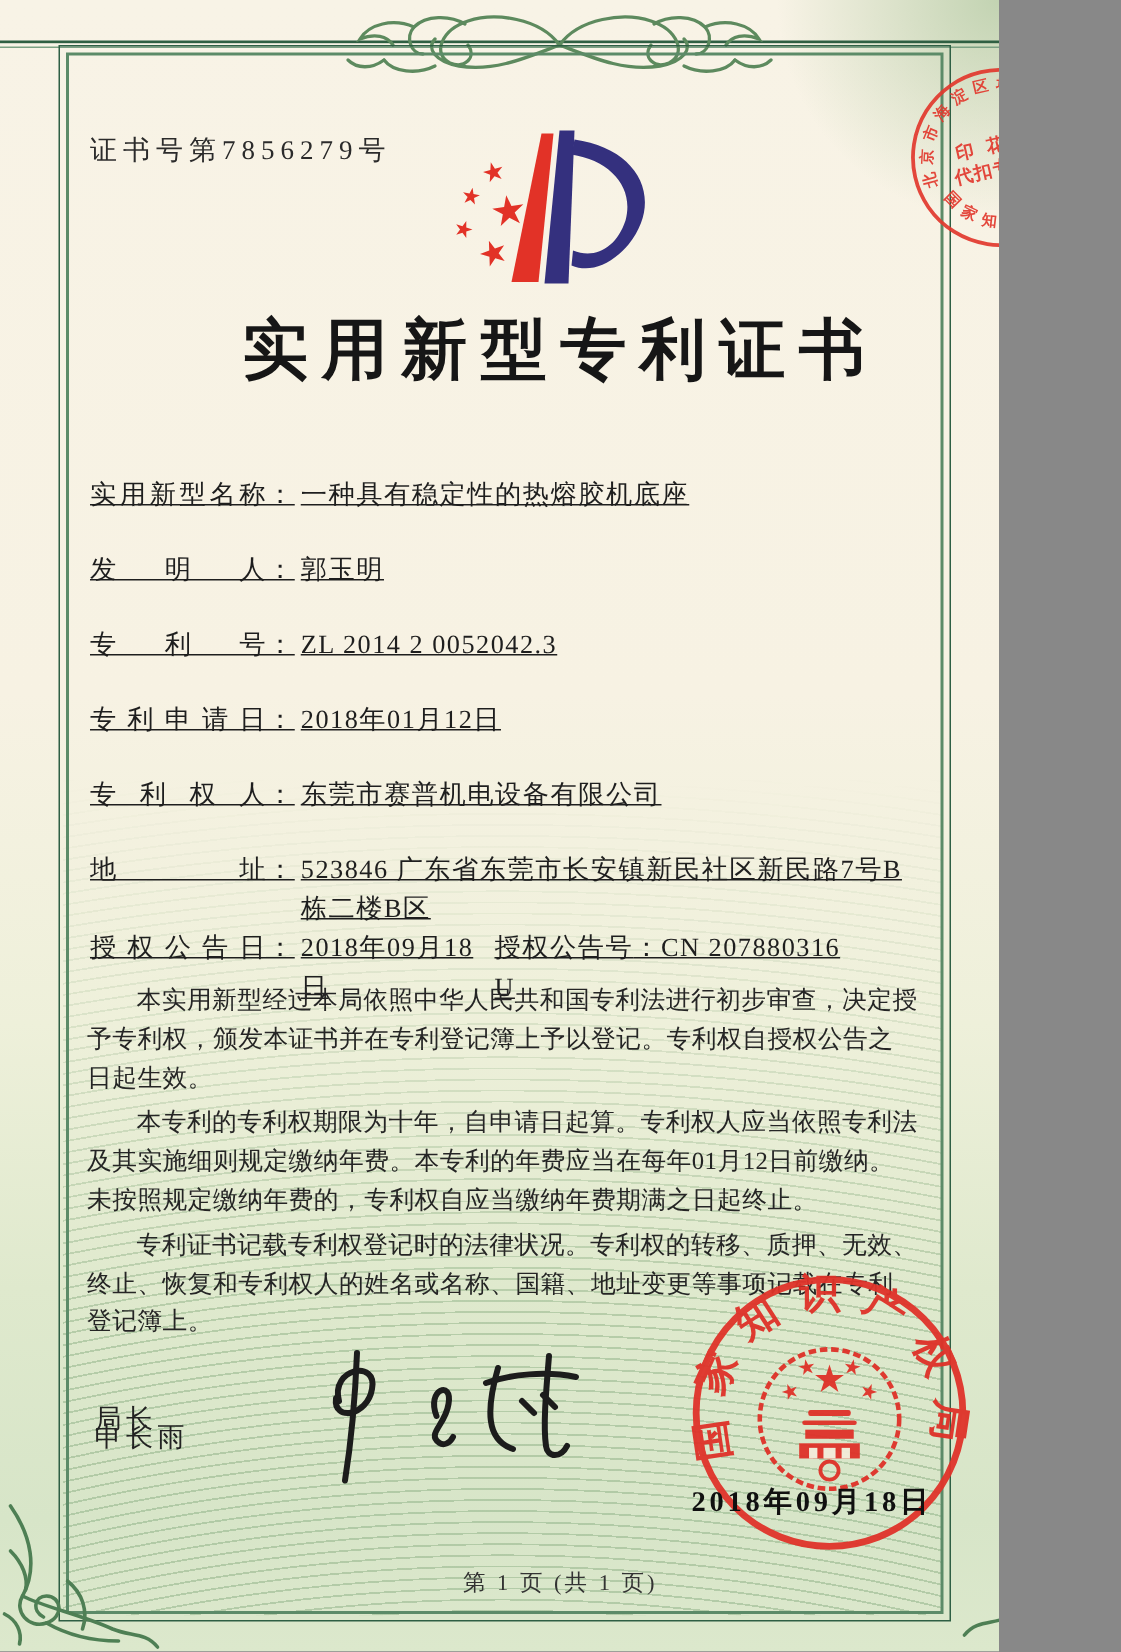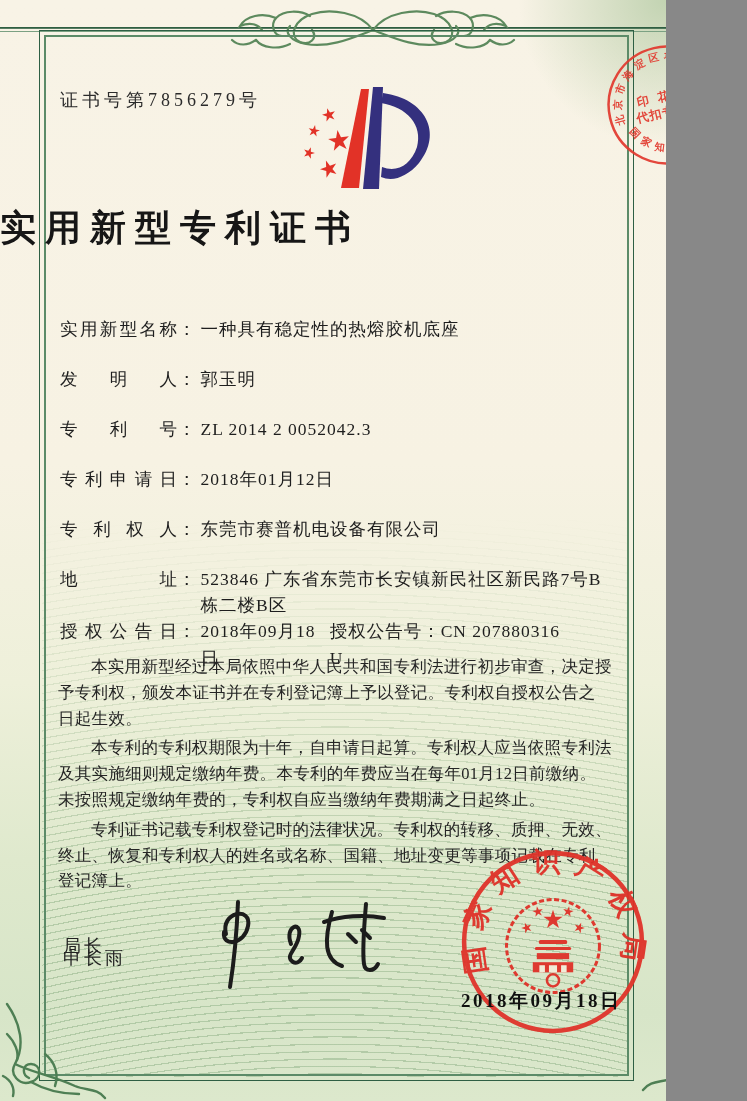--- a/index.html
+++ b/index.html
@@ -18,29 +18,29 @@
   
   .frame-a{position:absolute;left:39px;right:32px;top:30px;bottom:20px;border:1.5px solid #2e5f44;}
   .frame-b{position:absolute;left:44px;right:37px;top:35px;bottom:25px;border:2.5px solid #5c8b68;}
   .top-ornament{position:absolute;left:0;top:2px;width:747px;height:60px;}
   .corner-flourish{position:absolute;width:108px;height:104px;}
   .cf-left{left:1px;top:996px;}
   .cf-right{left:639px;top:988px;}
   
   .cert-no{position:absolute;left:60px;top:88px;font-size:18px;letter-spacing:4px;color:#2b2b2b;}
   .logo{position:absolute;left:301px;top:84px;width:150px;height:114px;}
-  .title{position:absolute;left:0;top:204px;width:747px;text-align:left;
-    font-size:36px;font-weight:700;letter-spacing:9px;color:#161616;}
+  .title{position:absolute;left:0;top:204px;width:747px;text-align:center;
+    font-size:44px;font-weight:700;letter-spacing:9px;color:#161616;}
   
   .tax-stamp{position:absolute;left:596px;top:34px;width:142px;height:142px;transform:rotate(-13deg);opacity:.92;}
   .big-seal{position:absolute;left:454px;top:843px;width:198px;height:198px;opacity:.95;}
   .seal-date{position:absolute;left:461px;top:988px;font-size:19px;letter-spacing:2.5px;color:#101010;font-weight:600;}
   
   .fields{position:absolute;left:60px;top:316px;right:55px;font-size:17.5px;color:#1e1e1e;}
-  .field-row{display:flex;line-height:27px;margin:0 0 23px 0;letter-spacing:1px;}
+  .field-row{display:flex;line-height:27px;margin:0 0 23px 0;letter-spacing:1px;text-decoration:underline;}
   .flabel{display:inline-block;width:118px;text-align:justify;text-align-last:justify;flex:0 0 auto;}
   .fcolon{flex:0 0 auto;margin-right:4px;}
   .fvalue{letter-spacing:1px;}
   .row-address{margin-bottom:0;line-height:26px;}
   .addr-val{max-width:452px;}
   .row-grant{justify-content:flex-start;}
   .grant-right{margin-left:auto;padding-right:40px;letter-spacing:1px;}
   
   .body-text{position:absolute;left:58px;top:654px;right:54px;font-size:16.5px;line-height:25.8px;
     color:#252525;letter-spacing:.3px;}
@@ -213,14 +213,15 @@
       <rect x="82" y="109" width="32" height="6"></rect>
       <rect x="78" y="118" width="40" height="10"></rect>
       <rect x="84.5" y="121" width="5.5" height="7" fill="#f3ecd9"></rect>
       <rect x="94" y="121" width="8" height="7" fill="#f3ecd9"></rect>
       <rect x="106" y="121" width="5.5" height="7" fill="#f3ecd9"></rect>
       <circle cx="98" cy="136" r="6" fill="none" stroke="#df3128" stroke-width="2.5"></circle>
     </g>
   </svg>
   <div class="seal-date">2018年09月18日</div>
 
+  <div class="footer">第 1 页 (共 1 页)</div>
 
 </div>
 
 </body></html>

